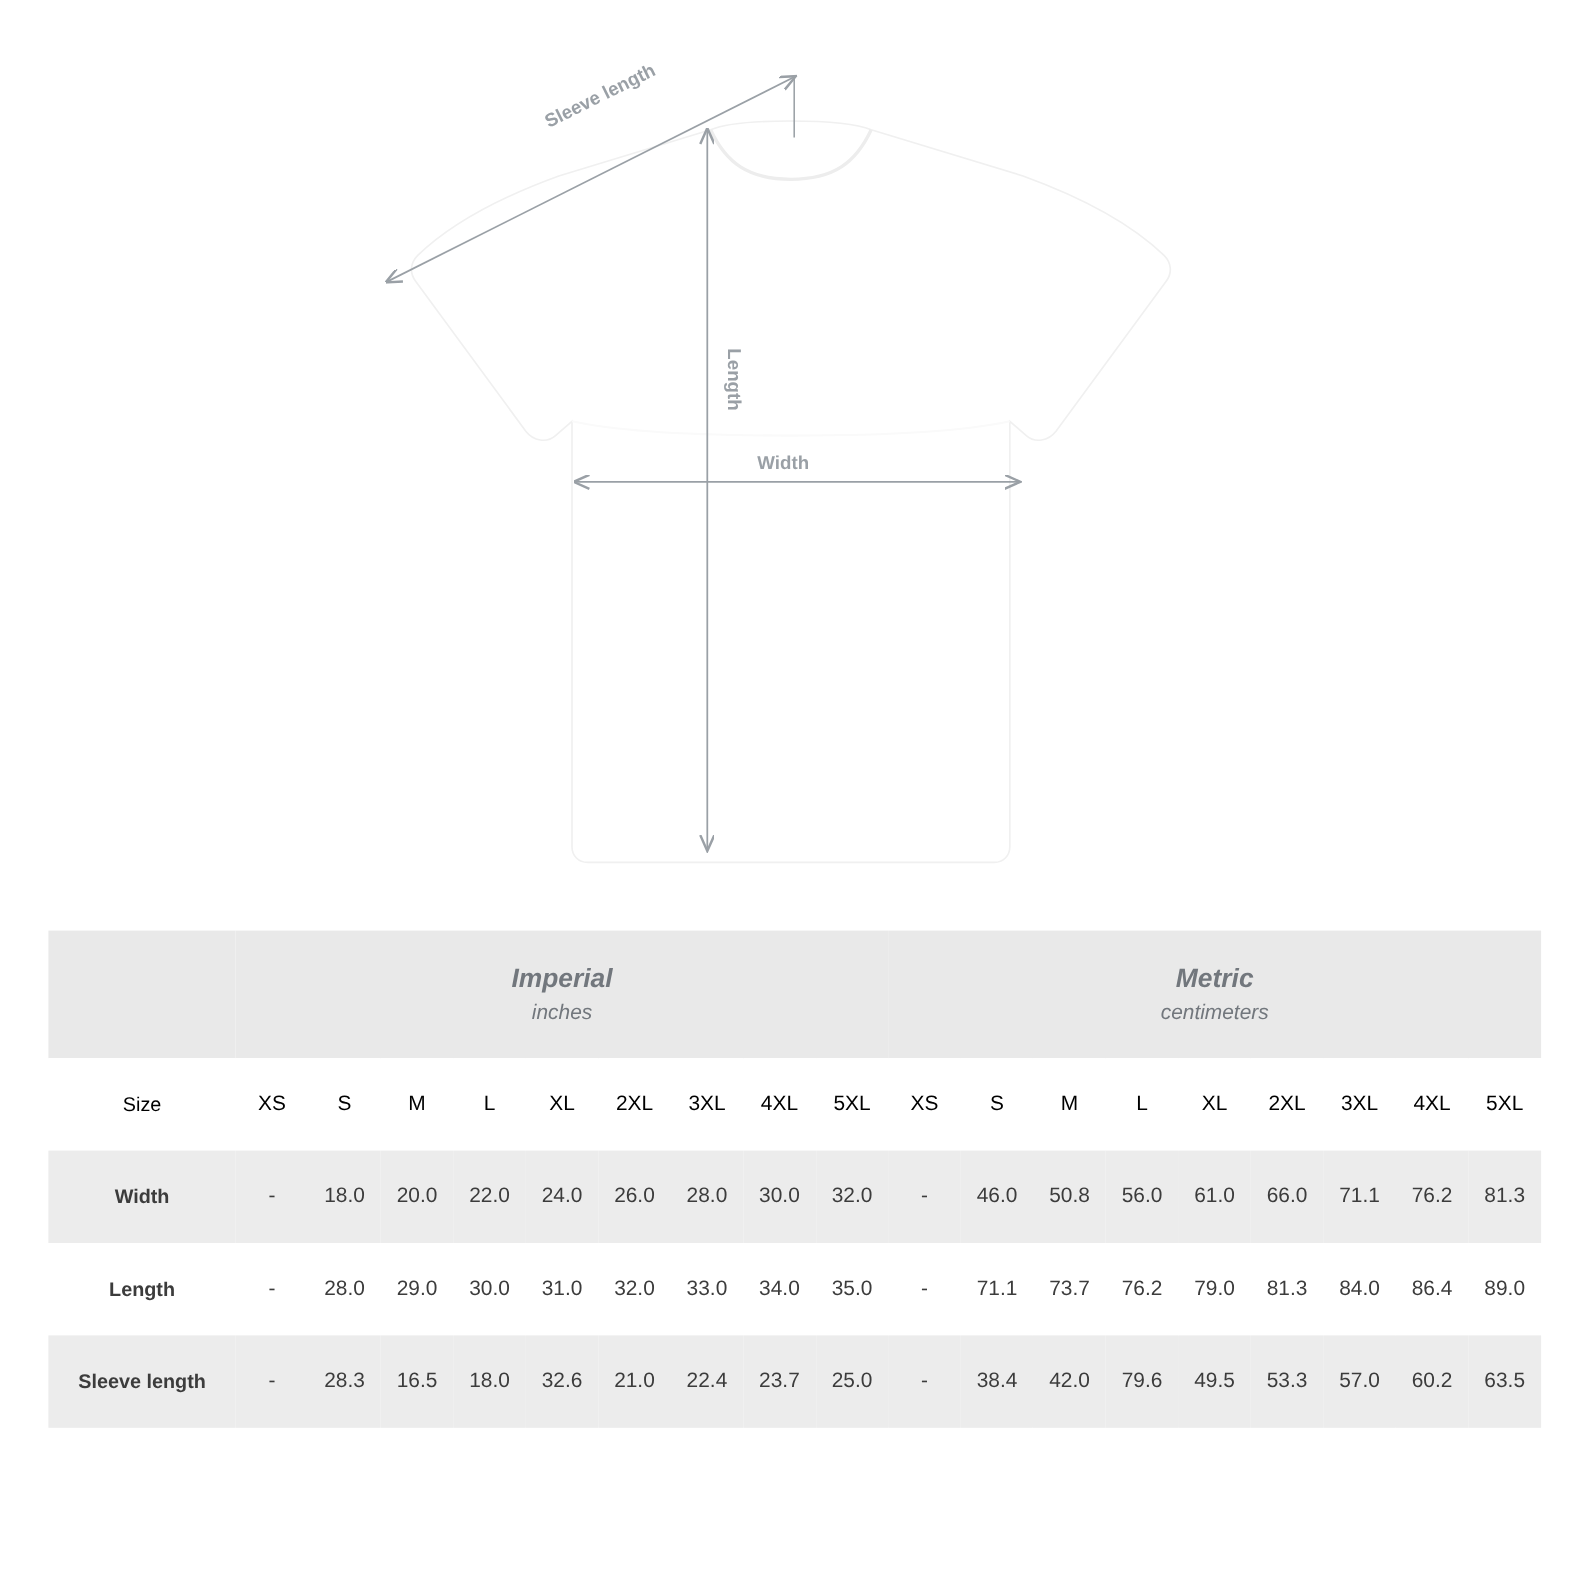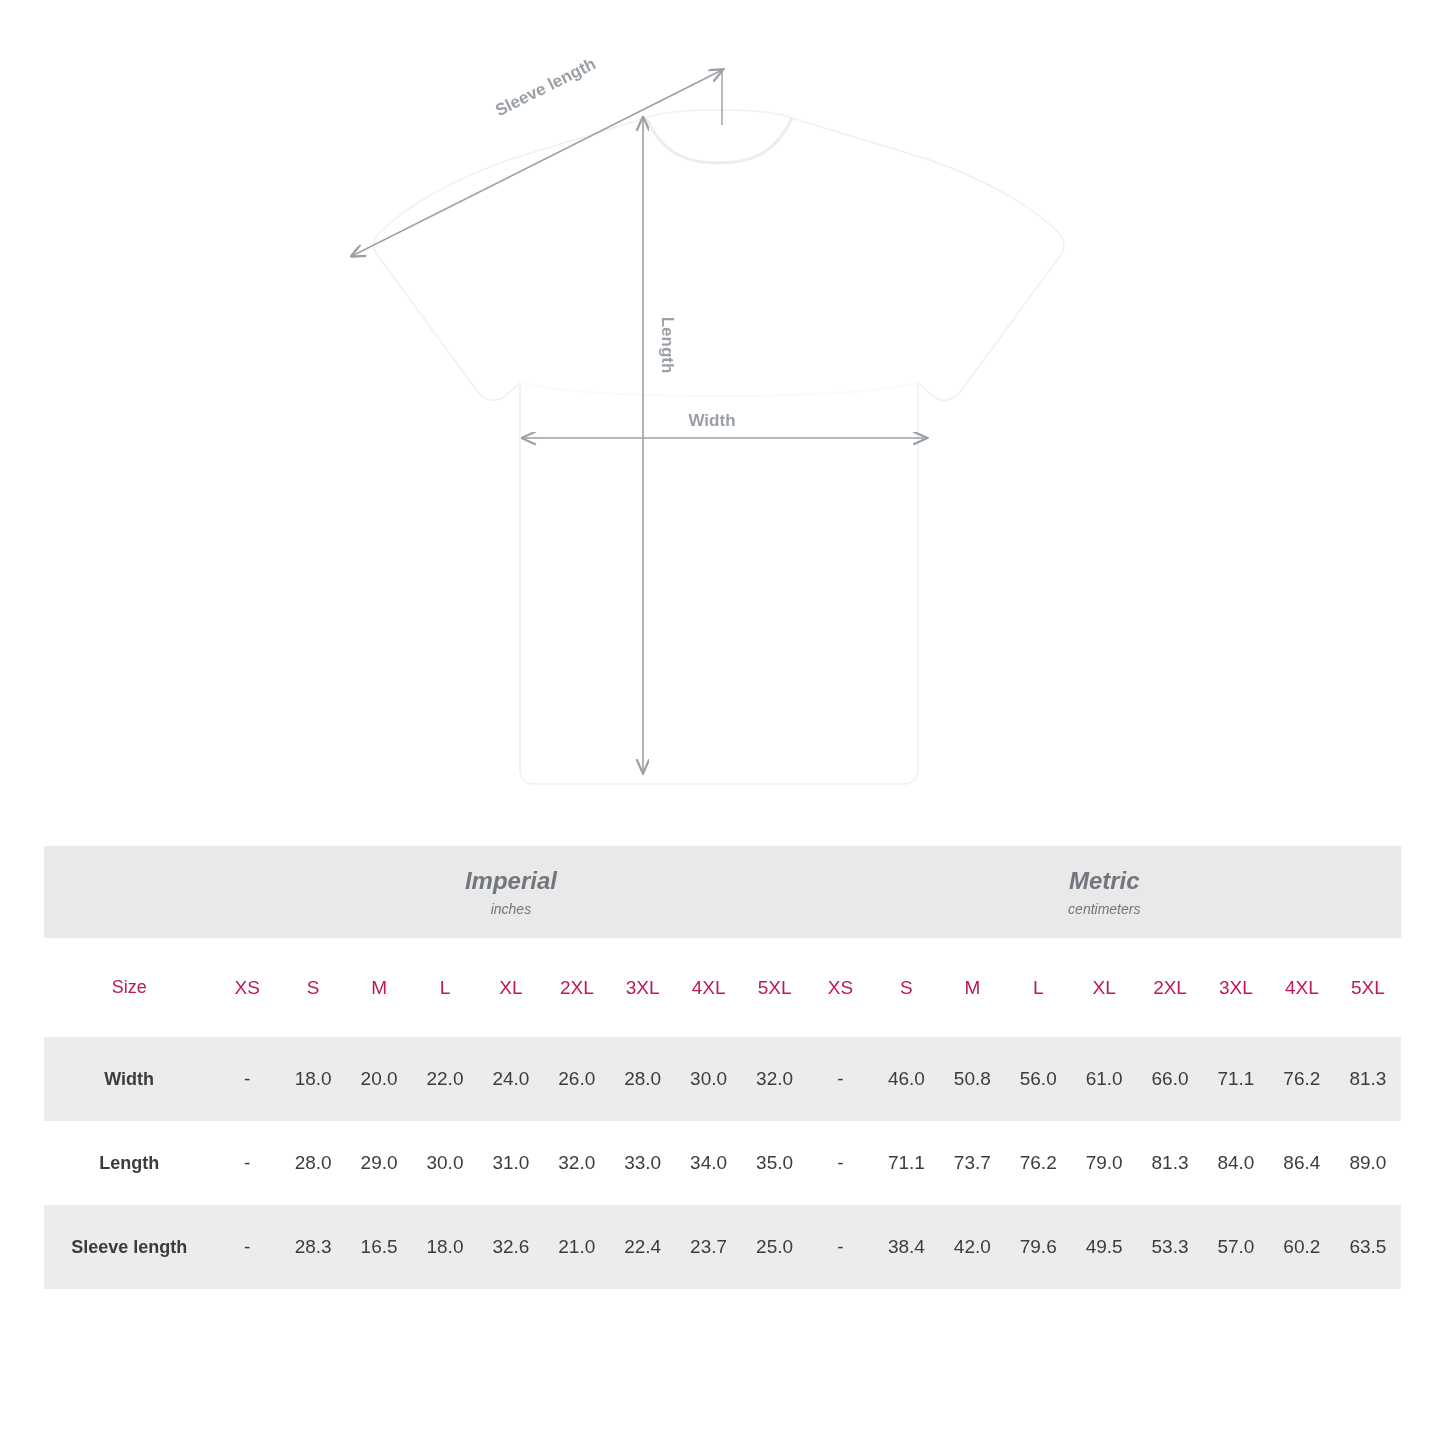--- a/index.html
+++ b/index.html
@@ -59,42 +59,42 @@
     table-layout: fixed;
   }
   table.size-table td, table.size-table th {
     text-align: center;
     font-weight: normal;
     padding: 0;
   }
 
   
   .unit-row td {
-    height: 92px;
+    height: 116px;
     background: #e9e9e9;
     vertical-align: middle;
   }
   .unit-name {
     font-size: 24px;
     font-style: italic;
     font-weight: bold;
     color: #72777d;
   }
   .unit-sub {
-    font-size: 14px;
+    font-size: 19px;
     font-style: italic;
     color: #72777d;
     margin-top: 6px;
   }
 
   .head-row td {
-    height: 99px;
+    height: 84px;
     font-size: 19px;
     font-weight: bold;
-    color: #be185d;
+    color: #000000;
     background: #ffffff;
     vertical-align: middle;
   }
   .head-row td.rowlabel {
     font-size: 18px;
   }
 
   .data-row td {
     height: 84px;
     font-size: 19px;

